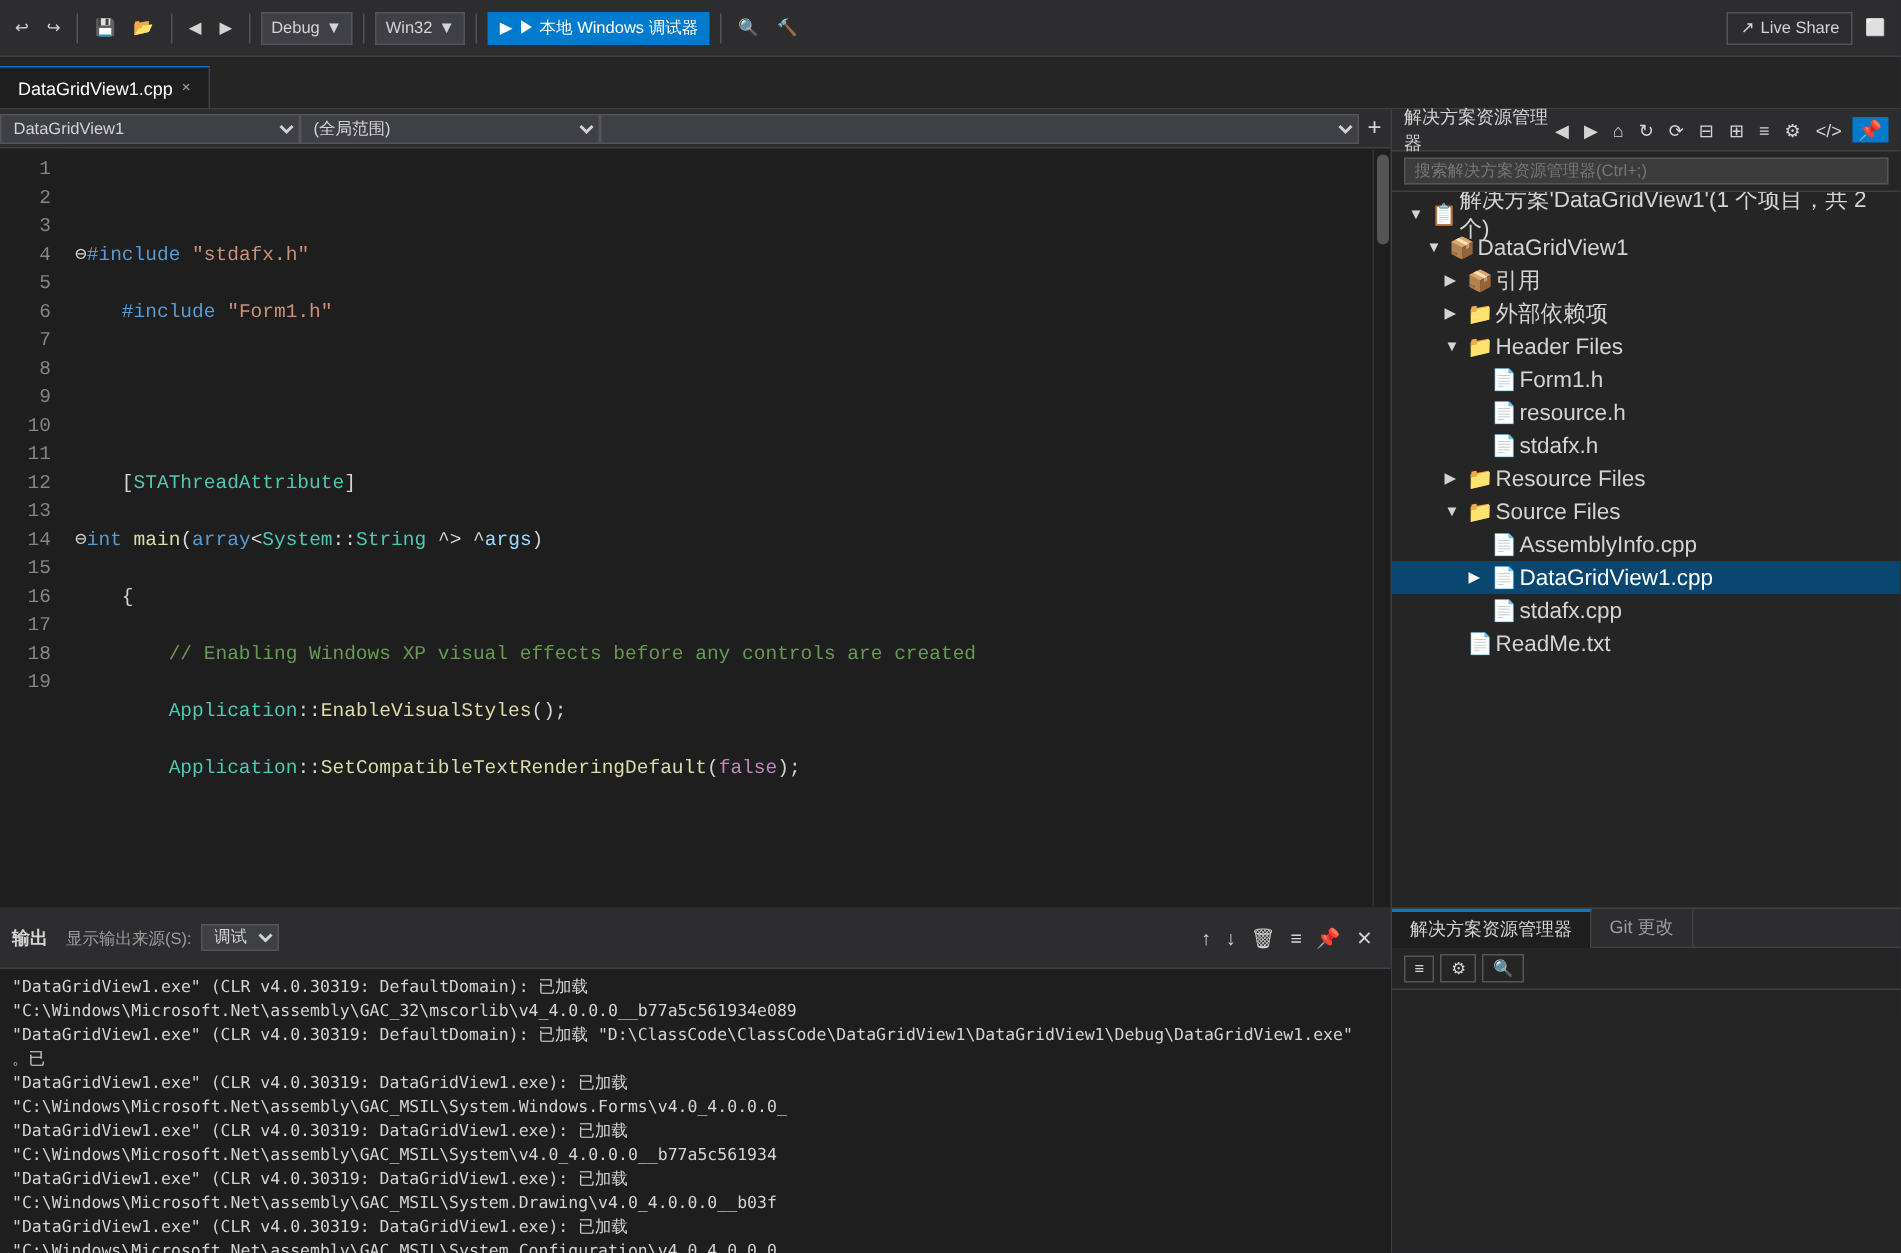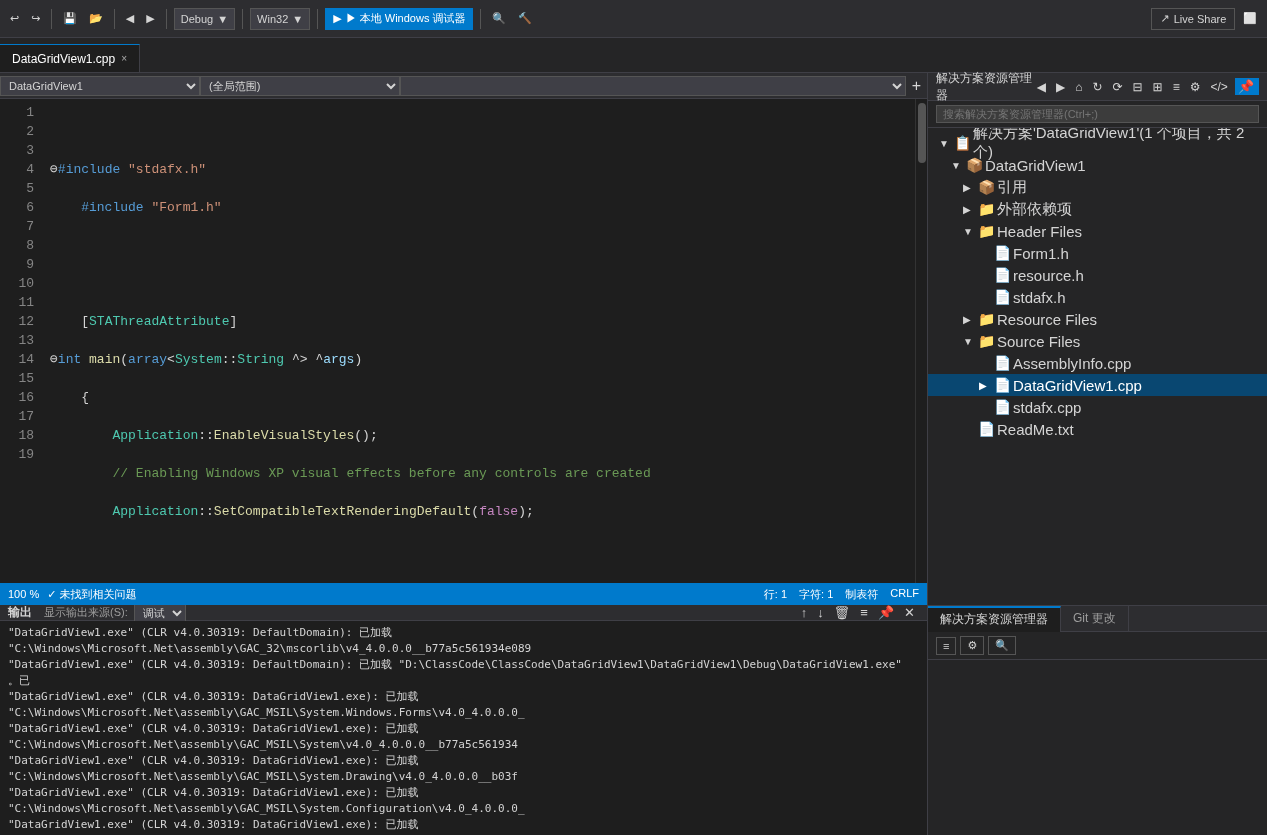--- a/index.html
+++ b/index.html
@@ -250,21 +250,21 @@
       font-size: 12px;
       gap: 3px;
     }
     .tree-item.selected { background: #094771; color: white; }
     .tree-indent { display: inline-block; }
     .tree-arrow { font-size: 10px; width: 12px; flex-shrink: 0; }
     .tree-icon { font-size: 14px; width: 16px; flex-shrink: 0; }
     .tree-label { font-size: 15px; }
     #output-header {
       background: #2d2d30;
-      height: 16px;
+      height: 41px;
       display: flex;
       align-items: center;
       padding: 0 8px;
       border-bottom: 1px solid #3f3f46;
       gap: 8px;
     }
     .output-title { font-size: 12px; color: #d4d4d4; font-weight: bold; }
     .output-controls { display: flex; align-items: center; gap: 6px; margin-left: 4px; }
     .output-label { font-size: 11px; color: #9d9d9d; }
     .output-select {
@@ -485,49 +485,37 @@
           </div>
           <div id="code-content">
 <span class="code-line"></span>
 <span class="code-line"><span class="bracket-collapse">⊖</span><span class="kw">#include</span> <span class="str">"stdafx.h"</span></span>
 <span class="code-line">    <span class="kw">#include</span> <span class="str">"Form1.h"</span></span>
 <span class="code-line"></span>
 <span class="code-line"></span>
 <span class="code-line">    <span class="punc">[</span><span class="cls">STAThreadAttribute</span><span class="punc">]</span></span>
 <span class="code-line"><span class="bracket-collapse">⊖</span><span class="kw">int</span> <span class="fn">main</span><span class="punc">(</span><span class="kw">array</span><span class="punc">&lt;</span><span class="cls">System</span><span class="punc">::</span><span class="cls">String</span> <span class="punc">^&gt;</span> <span class="punc">^</span><span class="ns">args</span><span class="punc">)</span></span>
 <span class="code-line">    <span class="punc">{</span></span>
+<span class="code-line">        <span class="cmt">// Enabling Windows XP visual effects before any controls are created</span></span>
 <span class="code-line">        <span class="cls">Application</span><span class="punc">::</span><span class="fn">EnableVisualStyles</span><span class="punc">();</span></span>
-<span class="code-line">        <span class="cmt">// Enabling Windows XP visual effects before any controls are created</span></span>
 <span class="code-line">        <span class="cls">Application</span><span class="punc">::</span><span class="fn">SetCompatibleTextRenderingDefault</span><span class="punc">(</span><span class="kw2">false</span><span class="punc">);</span></span>
 
 
 
 
 
 
           </div>
         </div>
 
         <div id="editor-main-scroll" style="width:12px; background:#1e1e1e; position:relative; border-left:1px solid #333;">
           <div class="scroll-thumb" style="top:4px; height:60px;"></div>
         </div>
       </div>
 
-      <div id="status-bar">
-        <div id="status-left">
-          <span style="cursor:pointer;">100 %</span>
-          <span>✓ 未找到相关问题</span>
-        </div>
-        <div id="status-right">
-          <span>行: 1</span>
-          <span>字符: 1</span>
-          <span style="cursor:pointer;">制表符</span>
-          <span style="cursor:pointer;">CRLF</span>
-        </div>
-      </div>
     </div>
 
     <div id="right-panel">
 
       <div id="solution-header">
         <span class="header-title">解决方案资源管理器</span>
         <div class="header-icons">
           <button class="header-icon-btn">◀</button>
           <button class="header-icon-btn">▶</button>
           <button class="header-icon-btn">⌂</button>

